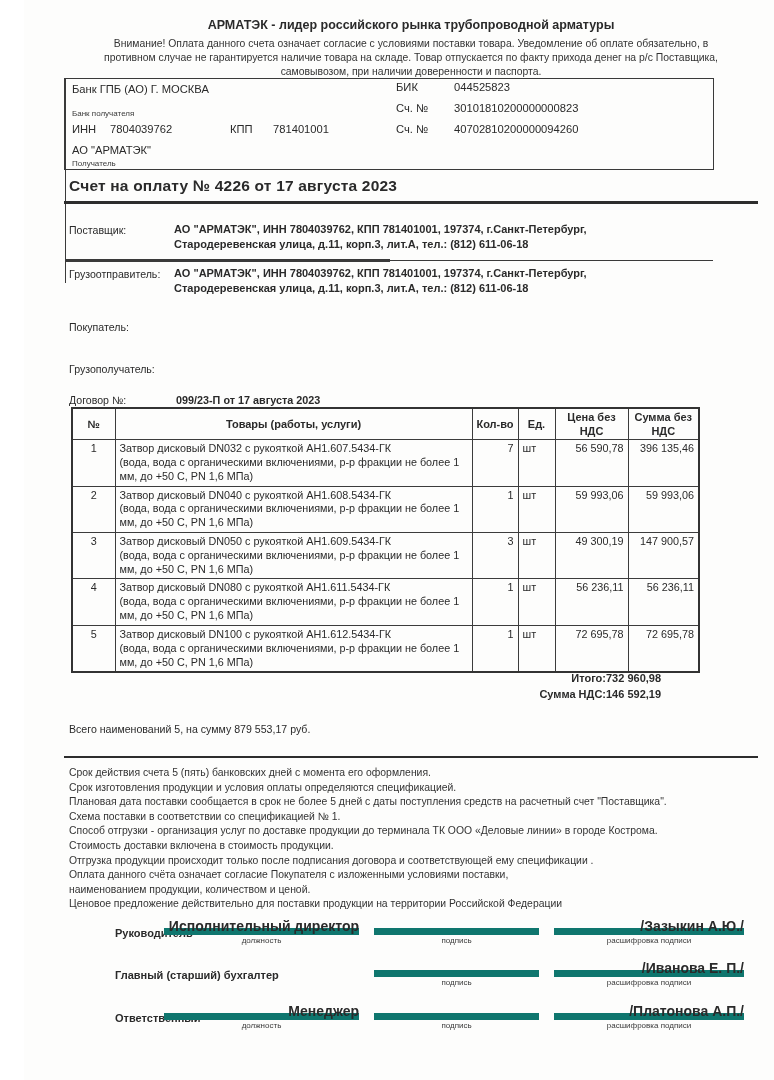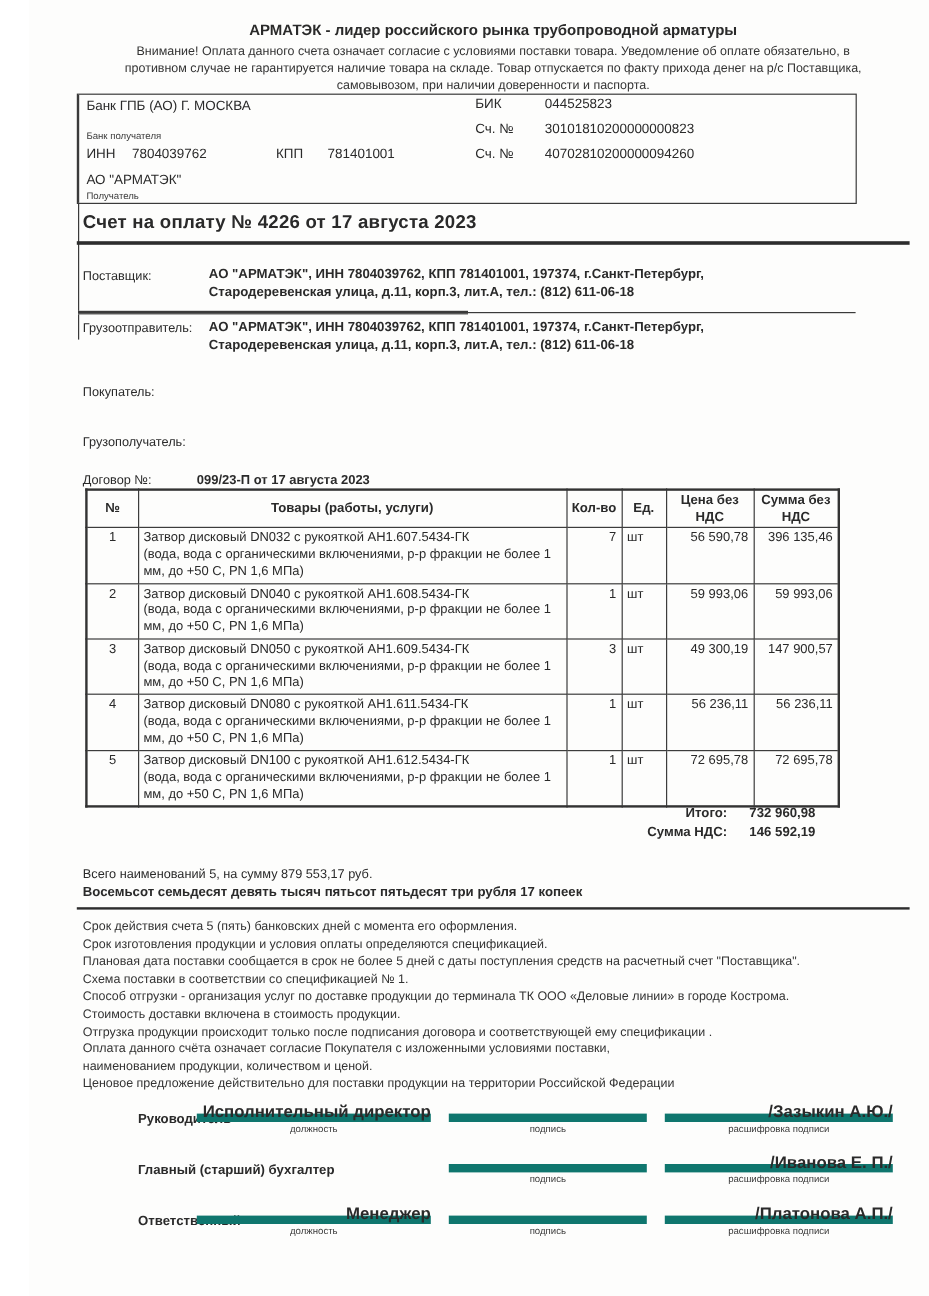--- a/index.html
+++ b/index.html
@@ -43,21 +43,21 @@
   table.items th, table.items td { border:1px solid #3c3c3c; font-size:10.8px; padding:2px 4px; vertical-align:top; line-height:1.28; }
   table.items th { font-weight:bold; text-align:center; vertical-align:middle; height:30px; padding:1px 2px; font-size:11px; }
   td.c-num { text-align:center; }
   td.c-qty { text-align:right; }
   td.c-unit { text-align:left; }
   td.c-money { text-align:right; }
 
   
   .totals { top:672px; left:340px; width:334px; font-size:11px; font-weight:bold; }
   .totals .t-line { display:flex; justify-content:flex-end; height:16px; }
-  .totals .t-val { width:92px; text-align:center; }
+  .totals .t-val { width:92px; text-align:left; }
 
   .sum-line1 { top:723px; left:45px; font-size:10.6px; }
   .sum-line2 { top:738px; left:45px; font-size:11px; font-weight:bold; }
 
   
   .terms { top:767px; left:45px; width:690px; font-size:10.4px; color:#333; }
   .terms div { height:14.6px; }
 
   
   .sig-row { position:absolute; left:45px; width:680px; height:36px; }
@@ -115,21 +115,21 @@
   <div class="abs party-label" style="top:224px;">Поставщик:</div>
   <div class="abs party-value" style="top:222px;">АО "АРМАТЭК", ИНН 7804039762, КПП 781401001, 197374, г.Санкт-Петербург, Стародеревенская улица, д.11, корп.3, лит.А, тел.: (812) 611-06-18</div>
 
   <div class="abs party-label" style="top:268px;">Грузоотправитель:</div>
   <div class="abs party-value" style="top:266px;">АО "АРМАТЭК", ИНН 7804039762, КПП 781401001, 197374, г.Санкт-Петербург, Стародеревенская улица, д.11, корп.3, лит.А, тел.: (812) 611-06-18</div>
 
   <div class="abs party-label" style="top:321px;">Покупатель:</div>
   <div class="abs party-label" style="top:363px;">Грузополучатель:</div>
 
   <div class="abs party-label" style="top:394px;">Договор №:</div>
-  <div class="abs" style="top:394px; left:108px; font-size:10.8px; font-weight:bold;padding-left:32px;">099/23-П от 17 августа 2023</div>
+  <div class="abs" style="top:394px; left:120px; font-size:10.8px; font-weight:bold;padding-left:32px;">099/23-П от 17 августа 2023</div>
 
   <table class="items">
     <colgroup>
         <col style="width:43px">
         <col style="width:357px">
         <col style="width:46px">
         <col style="width:37px">
         <col style="width:73px">
         <col style="width:71px">
       </colgroup>
@@ -207,21 +207,20 @@
       <span>Итого:</span>
       <span class="t-val">732 960,98</span>
     </div>
     <div class="t-line">
       <span>Сумма НДС:</span>
       <span class="t-val">146 592,19</span>
     </div>
   </div>
 
   <div class="abs sum-line1">Всего наименований 5, на сумму 879 553,17 руб.</div>
-  <div class="abs sum-line2">Восемьсот семьдесят девять тысяч пятьсот пятьдесят три рубля 17 копеек</div>
   <div class="abs rule rule-words"></div>
 
   <div class="abs terms">
     <div>Срок действия счета 5 (пять) банковских дней с момента его оформления.</div>
     <div>Срок изготовления продукции и условия оплаты определяются спецификацией.</div>
     <div>Плановая дата поставки сообщается в срок не более 5 дней с даты поступления средств на расчетный счет "Поставщика".</div>
     <div>Схема поставки в соответствии со спецификацией № 1.</div>
     <div>Способ отгрузки - организация услуг по доставке продукции до терминала ТК ООО «Деловые линии» в городе Кострома.</div>
     <div>Стоимость доставки включена в стоимость продукции.</div>
     <div>Отгрузка продукции происходит только после подписания договора и соответствующей ему спецификации .</div>

